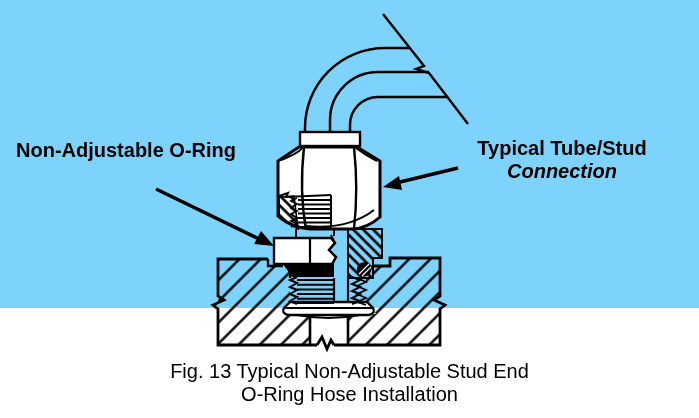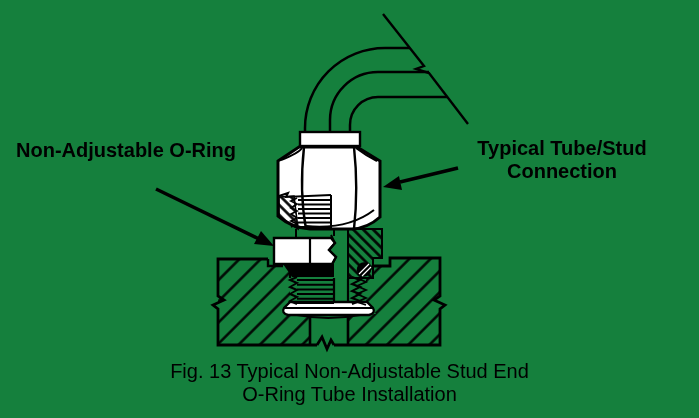--- a/index.html
+++ b/index.html
@@ -1,25 +1,25 @@
 <!DOCTYPE html>
 <html><head>
 <meta charset="utf-8">
 <style>
   html,body{margin:0;padding:0;}
   body{width:699px;height:418px;background:#ffffff;overflow:hidden;
        font-family:"Liberation Sans","DejaVu Sans",sans-serif;}
-  .fig{position:relative;width:699px;height:418px;background:#15803d;}
+  .fig{position:relative;width:699px;height:308px;background:#7dd3fc;}
   .drawing{position:absolute;left:0;top:0;}
   .callout{position:absolute;font-weight:bold;font-size:20px;line-height:23px;
            color:#000;white-space:nowrap;}
   .callout-left{left:16px;top:139px;text-align:left;}
   .callout-left .l2{display:block;margin-left:7px;}
   .callout-right{left:458px;top:137px;width:208px;text-align:center;}
-  .callout-right .l2{display:block;}
+  .callout-right .l2{display:block;font-style:italic;}
   .caption{position:absolute;left:0;top:360px;width:699px;text-align:center;
            font-weight:normal;font-size:20px;line-height:23px;color:#000;}
   .caption .l2{display:block;}
   span{display:block;}
 </style>
 </head>
 <body>
 
 <div class="fig">
 
@@ -119,16 +119,16 @@
     <span class="l1">Non-Adjustable O-Ring</span>
   </div>
 
   <div class="callout callout-right">
     <span class="l1">Typical Tube/Stud</span>
     <span class="l2">Connection</span>
   </div>
 
   <div class="caption">
     <span class="l1">Fig. 13 Typical Non-Adjustable Stud End</span>
-    <span class="l2">O-Ring Tube Installation</span>
+    <span class="l2">O-Ring Hose Installation</span>
   </div>
 
 </div>
 
 </body></html>

